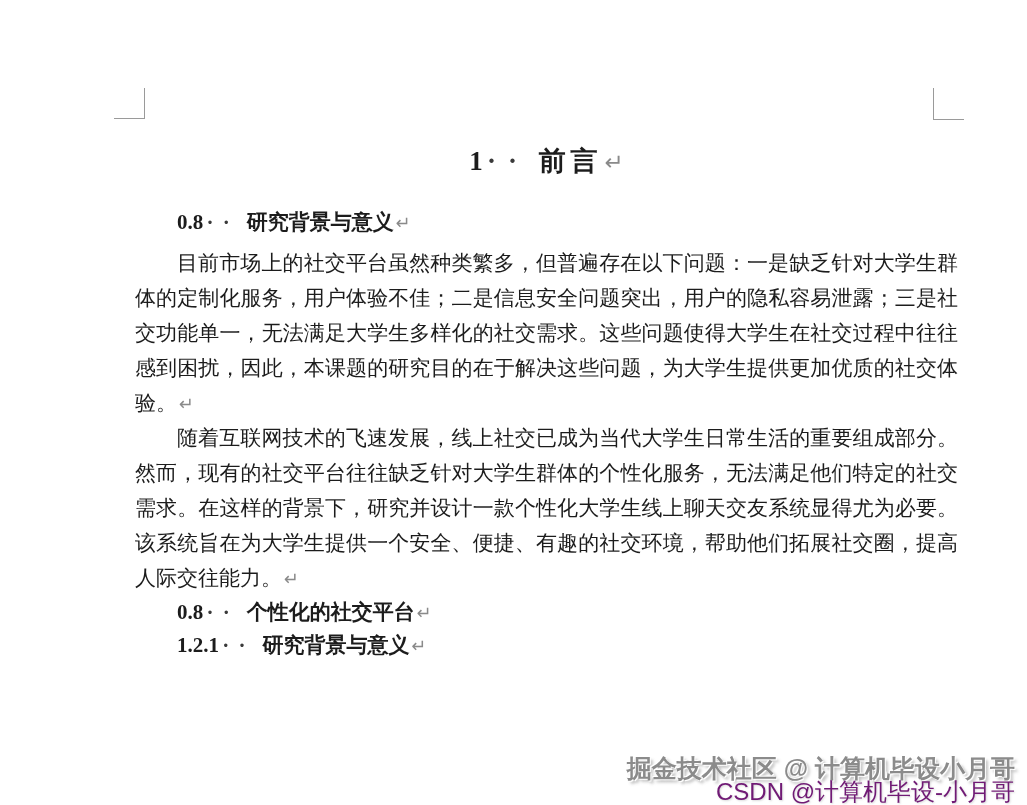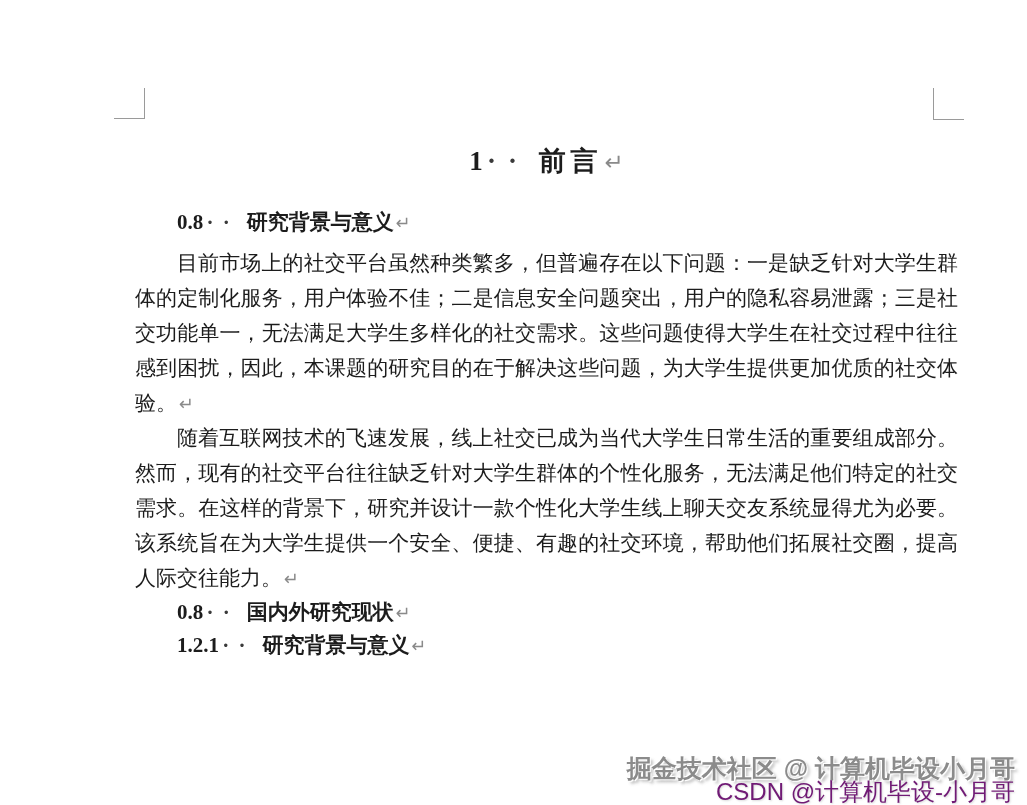--- a/index.html
+++ b/index.html
@@ -122,21 +122,21 @@
     <h2 class="sec" style="margin-bottom:6px;">
       <span>0.8</span><span class="dots">··</span><span>研究背景与意义</span><span class="pilcrow">↵</span>
     </h2>
 
     <p class="body"><span>目前市场上的社交平台虽然种类繁多，但普遍存在以下问题：一是缺乏针对大学生群体的定制化服务，用户体验不佳；二是信息安全问题突出，用户的隐私容易泄露；三是社交功能单一，无法满足大学生多样化的社交需求。这些问题使得大学生在社交过程中往往感到困扰，因此，本课题的研究目的在于解决这些问题，为大学生提供更加优质的社交体验。</span><span class="pilcrow">↵</span></p>
 
     <p class="body"><span>随着互联网技术的飞速发展，线上社交已成为当代大学生日常生活的重要组成部分。然而，现有的社交平台往往缺乏针对大学生群体的个性化服务，无法满足他们特定的社交需求。在这样的背景下，研究并设计一款个性化大学生线上聊天交友系统显得尤为必要。该系统旨在为大学生提供一个安全、便捷、有趣的社交环境，帮助他们拓展社交圈，提高人际交往能力。</span><span class="pilcrow">↵</span></p>
 
 
     <h2 class="sec tight">
-      <span>0.8</span><span class="dots">··</span><span>国内外研究现状</span><span class="pilcrow">↵</span>
+      <span>0.8</span><span class="dots">··</span><span>个性化的社交平台</span><span class="pilcrow">↵</span>
     </h2>
 
     <h2 class="sec tight">
       <span>1.2.1</span><span class="dots">··</span><span>研究背景与意义</span><span class="pilcrow">↵</span>
     </h2>
 
   </div>
 
   <div class="watermark">
     <div class="wm1">掘金技术社区 @ 计算机毕设小月哥</div>

